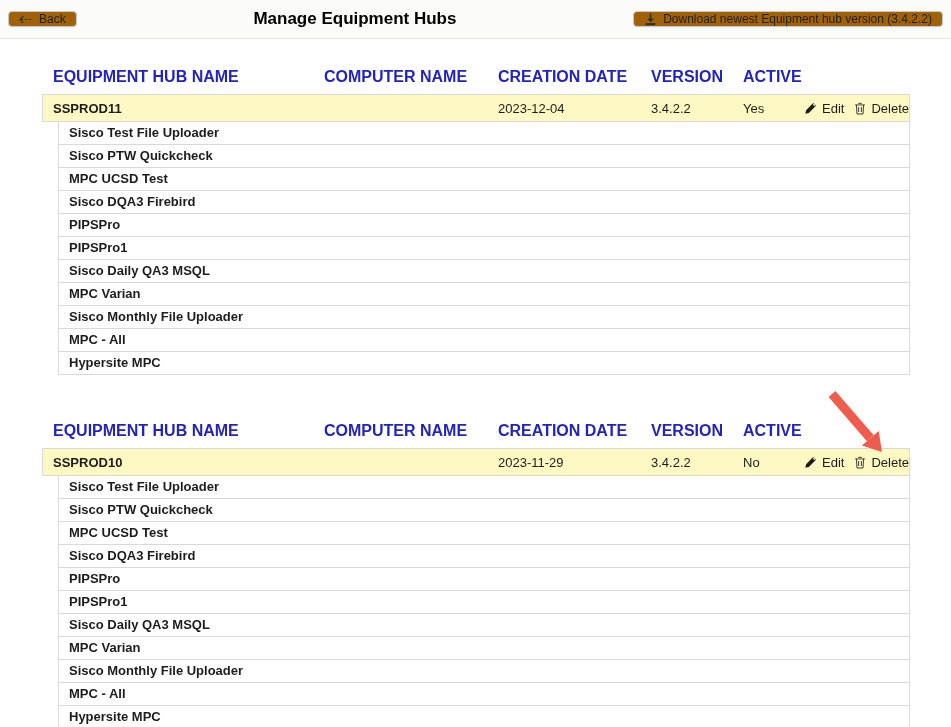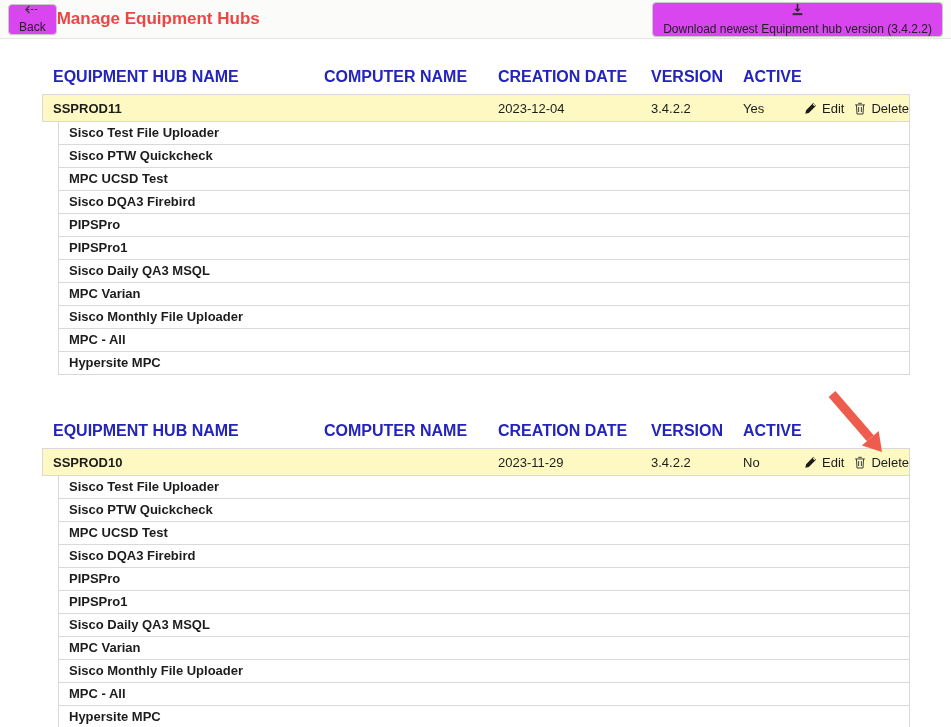--- a/index.html
+++ b/index.html
@@ -13,37 +13,36 @@
   
   .topbar {
     display: flex; align-items: center;
     height: 39px;
     background: #fbfbfa;
     border-bottom: 1px solid #e7e7df;
     padding: 0 8px;
   }
   .btn {
     display: inline-flex; align-items: center; gap: 6px;
-    background: #d946ef;
+    background: #a16207;
     border: 1px solid #c9c9c9;
     border-radius: 4px;
     padding: 0 10px;
     font-size: 12px;
     color: #222;
     cursor: pointer;
     box-shadow: 0 1px 1px rgba(0,0,0,.04);
     white-space: nowrap;
-    flex-direction: column;
   }
   .topbar-title {
     flex: 1;
-    text-align: left;
+    text-align: center;
     font-size: 17px;
     font-weight: bold;
-    color: #ef4444;
+    color: #000000;
   }
   
   .content { padding: 23px 41px 0 42px; }
   .hub-table { width: 868px; position: relative; }
   .hub-table + .hub-table { margin-top: 41px; }
 
   .grid-cols {
     display: grid;
     grid-template-columns: 271px 174px 153px 92px 71px 1fr;
     align-items: center;

